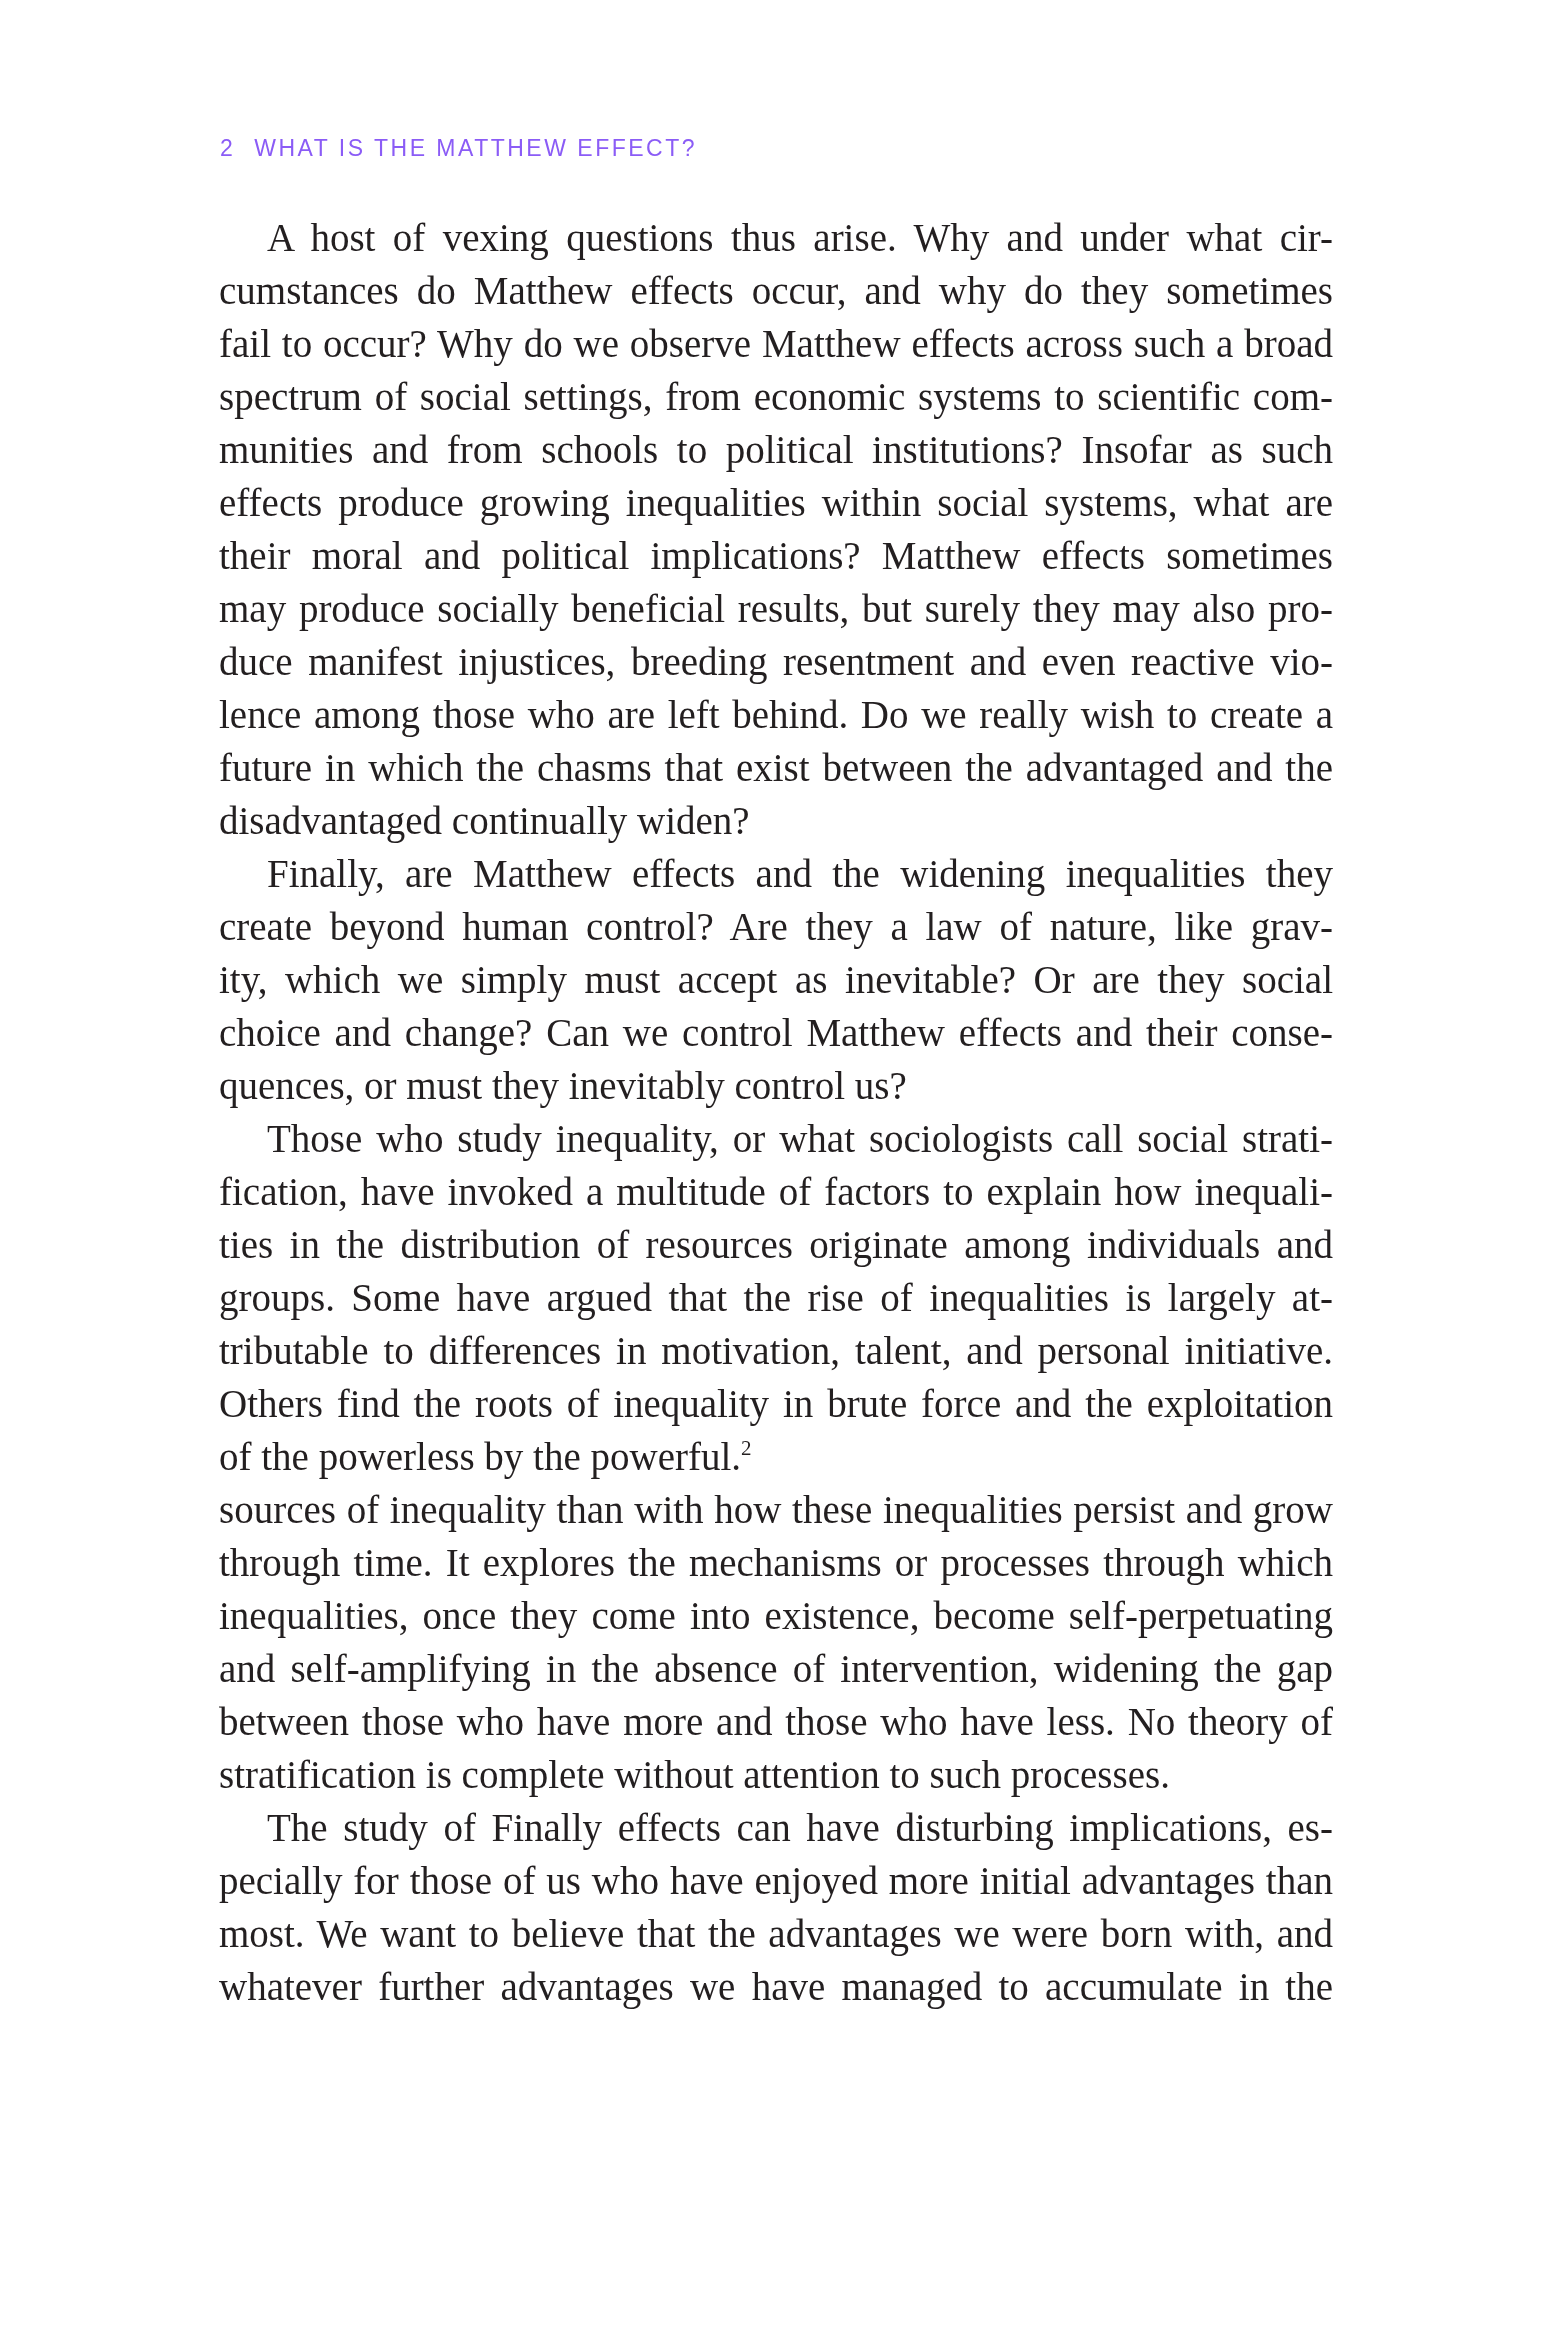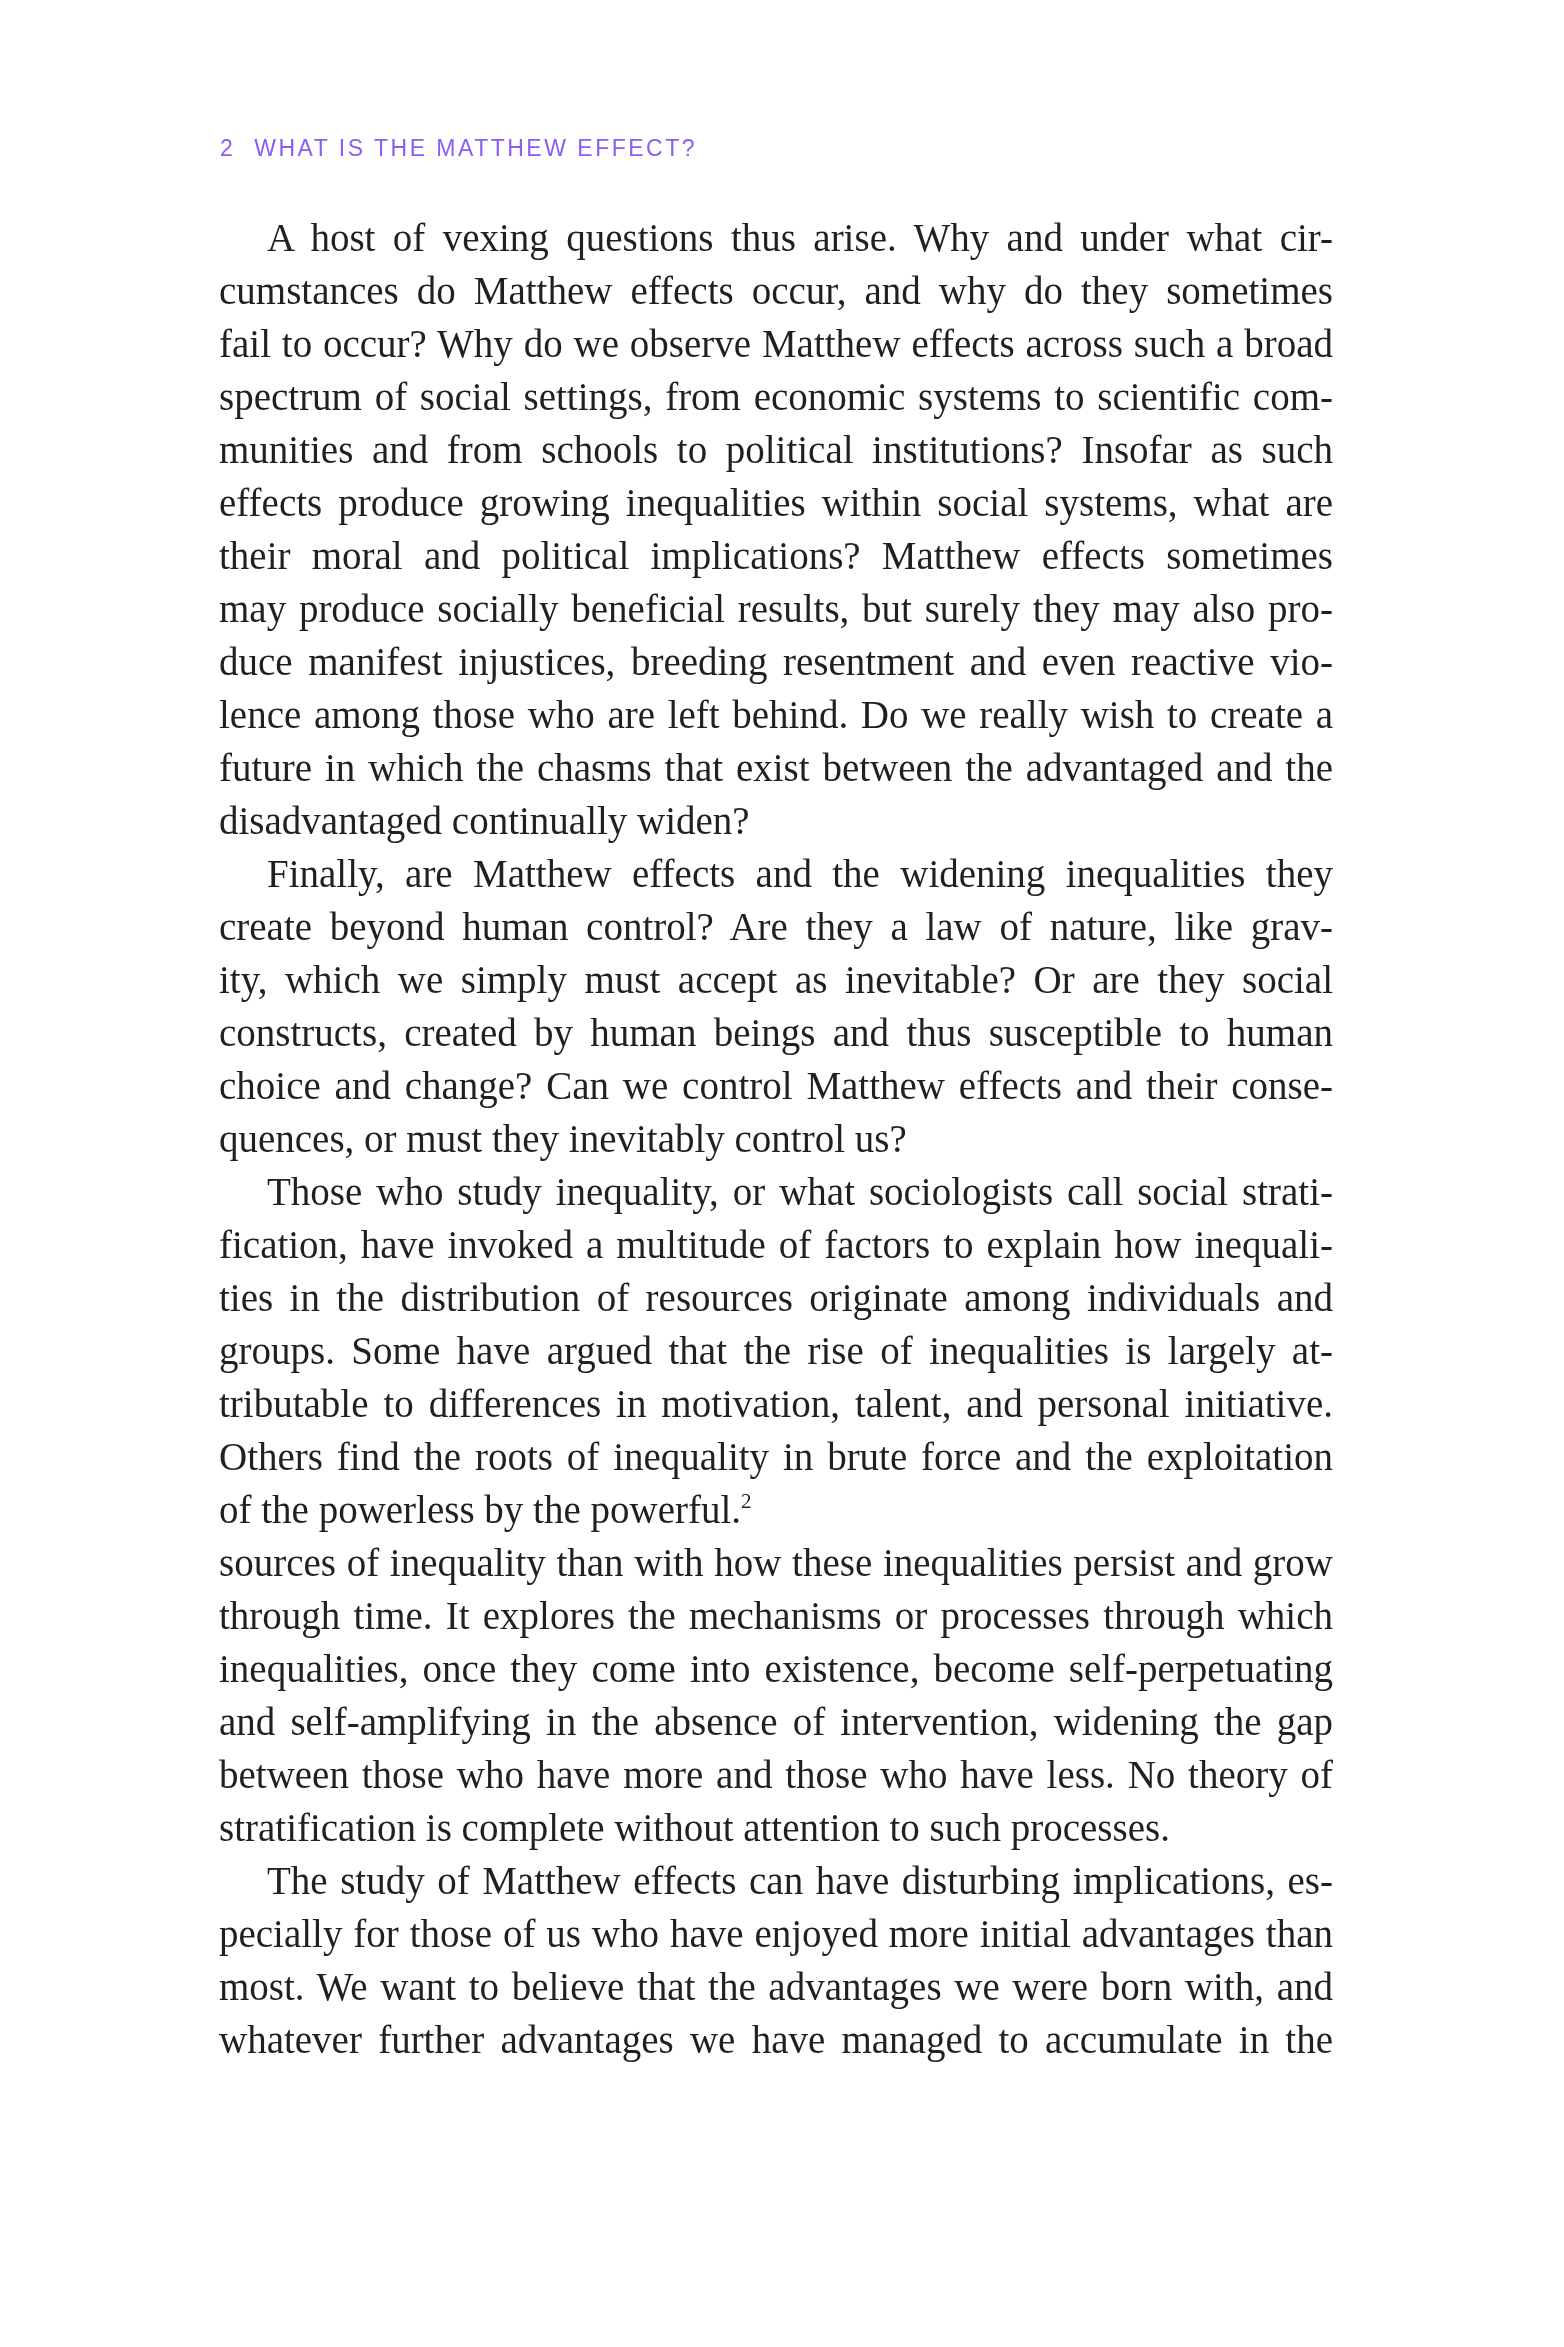--- a/index.html
+++ b/index.html
@@ -78,21 +78,20 @@
     <span class="line">duce manifest injustices, breeding resentment and even reactive vio-</span>
     <span class="line">lence among those who are left behind. Do we really wish to create a</span>
     <span class="line">future in which the chasms that exist between the advantaged and the</span>
     <span class="line last">disadvantaged continually widen?</span>
   </div>
 
   <div class="para">
     <span class="line indent">Finally, are Matthew effects and the widening inequalities they</span>
     <span class="line">create beyond human control? Are they a law of nature, like grav-</span>
     <span class="line">ity, which we simply must accept as inevitable? Or are they social</span>
-    <span class="line">constructs, created by human beings and thus susceptible to human</span>
     <span class="line">choice and change? Can we control Matthew effects and their conse-</span>
     <span class="line last">quences, or must they inevitably control us?</span>
   </div>
 
   <div class="para">
     <span class="line indent">Those who study inequality, or what sociologists call social strati-</span>
     <span class="line">fication, have invoked a multitude of factors to explain how inequali-</span>
     <span class="line">ties in the distribution of resources originate among individuals and</span>
     <span class="line">groups. Some have argued that the rise of inequalities is largely at-</span>
     <span class="line">tributable to differences in motivation, talent, and personal initiative.</span>
@@ -103,20 +102,20 @@
   <div class="para">
     <span class="line">sources of inequality than with how these inequalities persist and grow</span>
     <span class="line">through time. It explores the mechanisms or processes through which</span>
     <span class="line">inequalities, once they come into existence, become self-perpetuating</span>
     <span class="line">and self-amplifying in the absence of intervention, widening the gap</span>
     <span class="line">between those who have more and those who have less. No theory of</span>
     <span class="line last">stratification is complete without attention to such processes.</span>
   </div>
 
   <div class="para">
-    <span class="line indent">The study of Matthew effects can have disturbing implications, es-</span>
+    <span class="line indent">The study of Finally effects can have disturbing implications, es-</span>
     <span class="line">pecially for those of us who have enjoyed more initial advantages than</span>
     <span class="line">most. We want to believe that the advantages we were born with, and</span>
     <span class="line">whatever further advantages we have managed to accumulate in the</span>
   </div>
 
 </div>
 
 
 </body></html>

